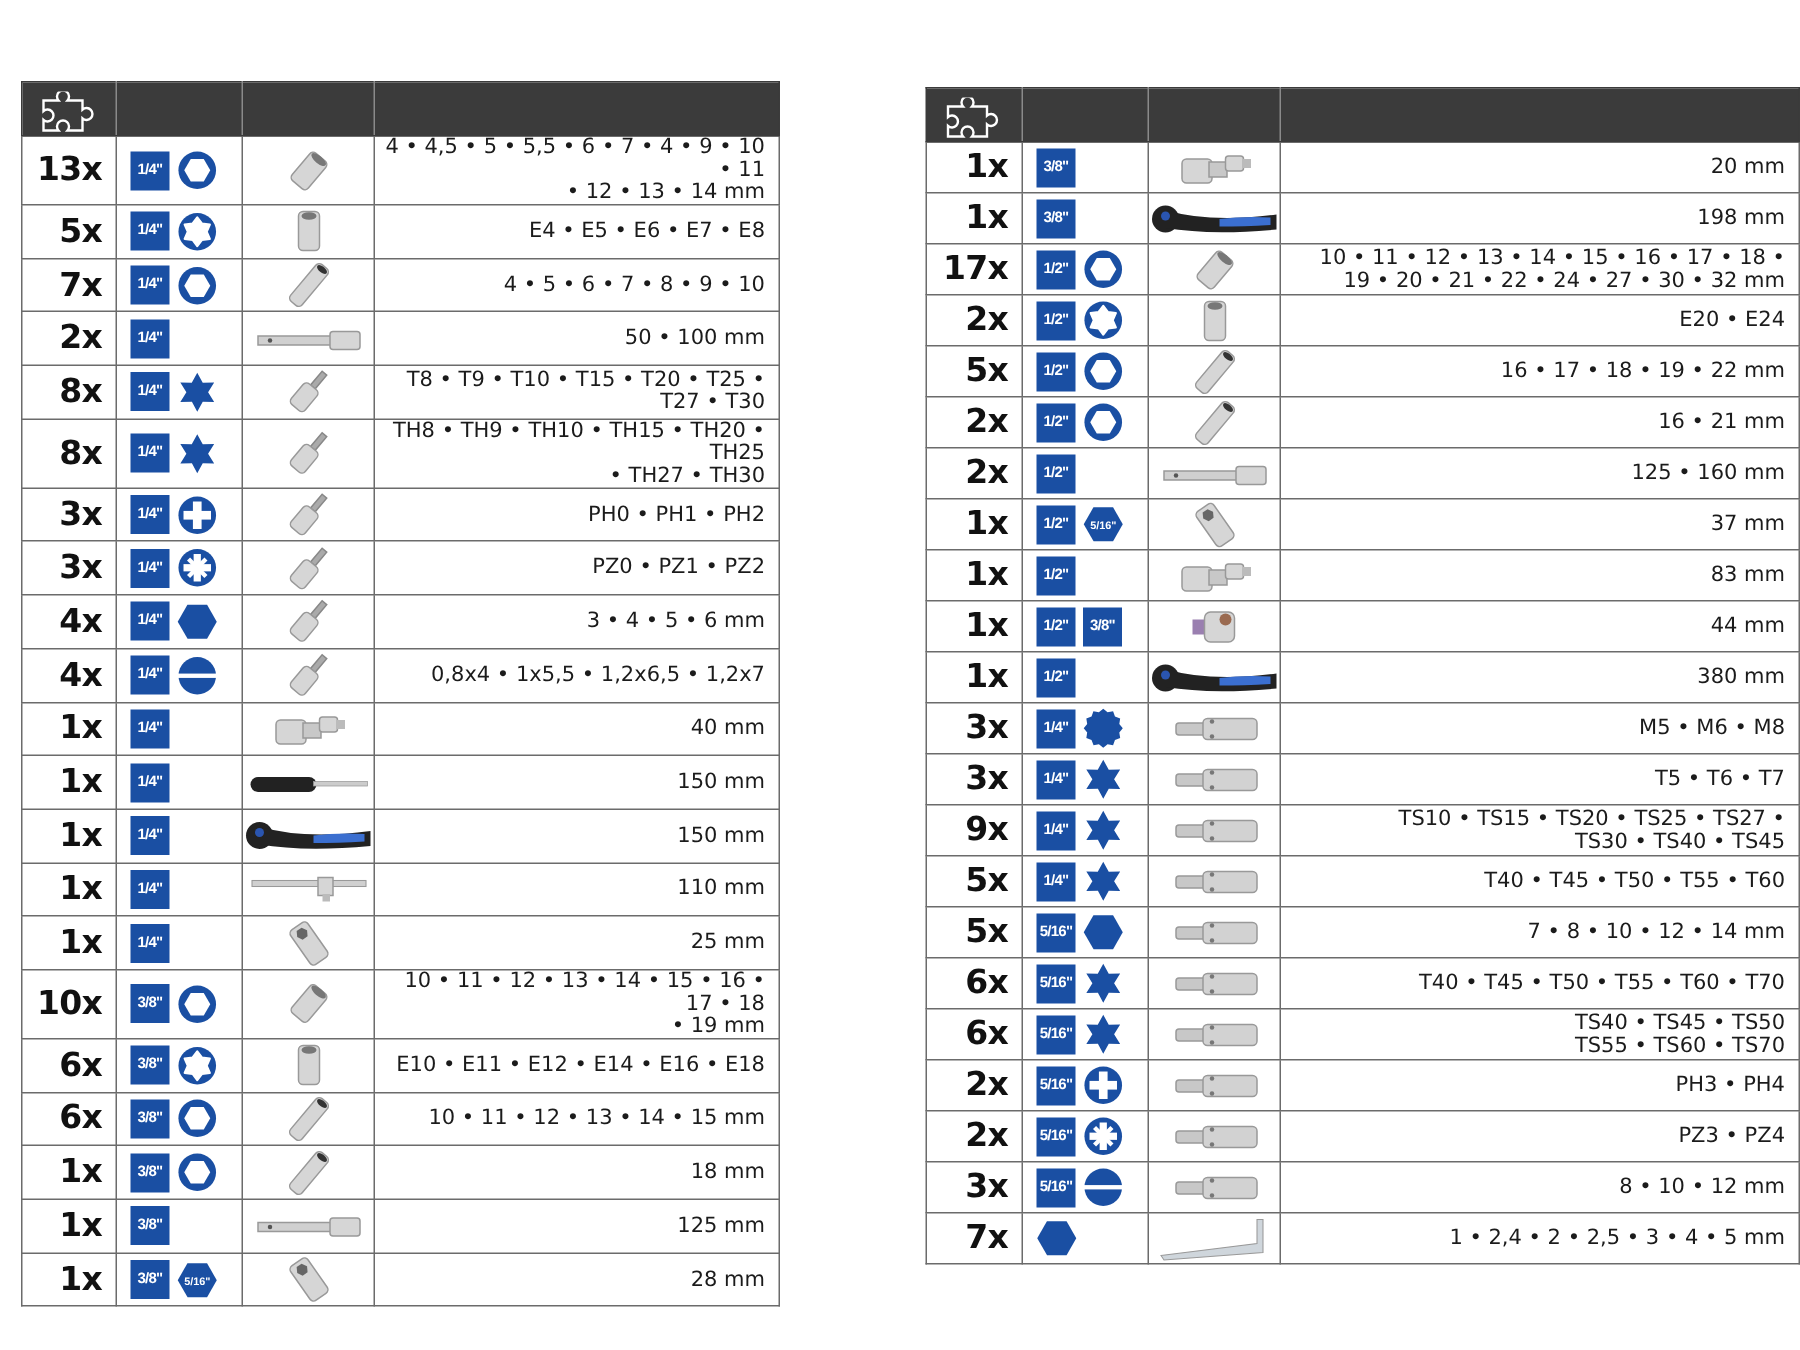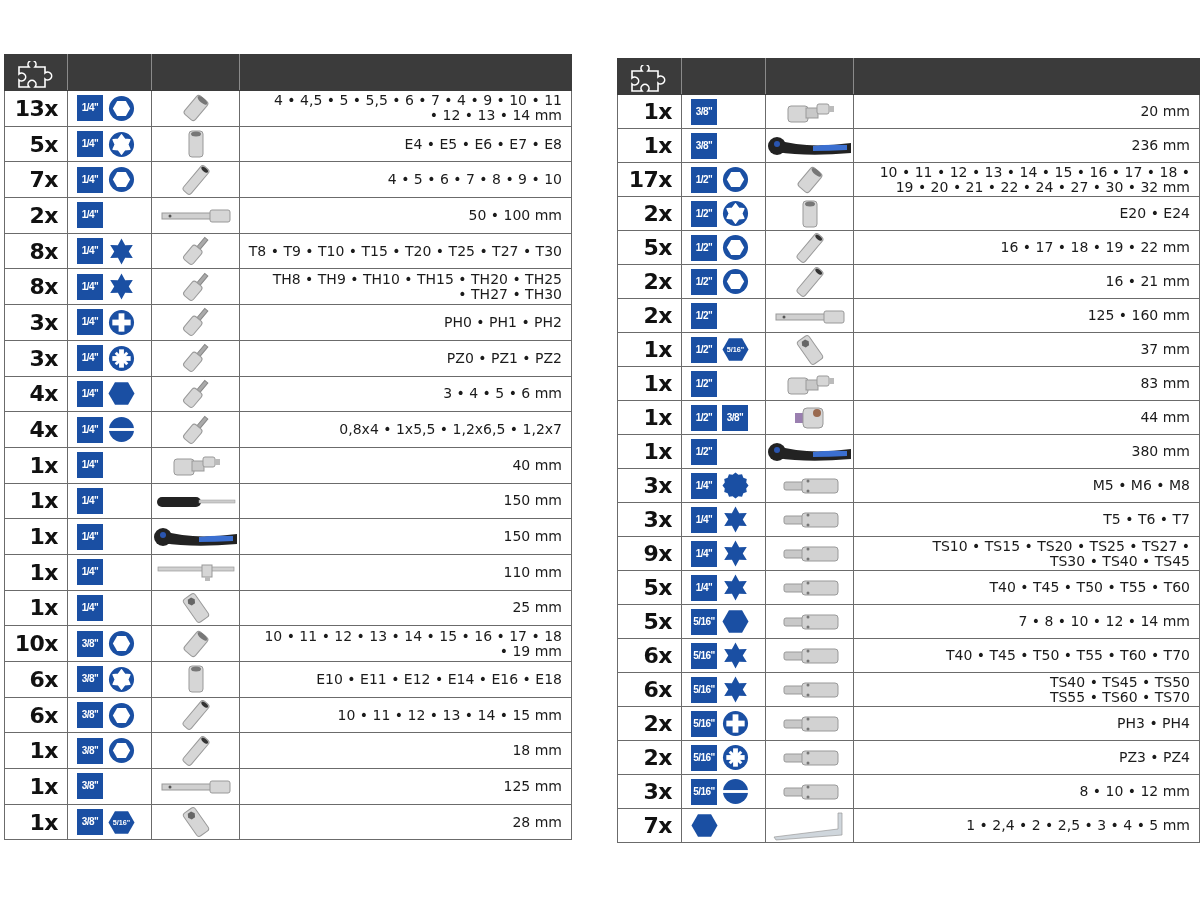--- a/index.html
+++ b/index.html
@@ -1,21 +1,21 @@
 <!DOCTYPE html>
 <html><head>
 <meta charset="utf-8">
 <style>
   html,body{margin:0;padding:0;background:#fff;}
   body{width:1200px;height:900px;position:relative;overflow:hidden;font-family:"DejaVu Sans",sans-serif;color:#111;}
   .tbl{position:absolute;border-collapse:collapse;table-layout:fixed;background:#fff;}
   .tbl td{border:1.5px solid #6b6b6b;padding:0;vertical-align:middle;}
   .tbl thead td{background:#3b3b3b;border-color:#3b3b3b;border-right:1.5px solid #8a8a8a;}
   .tbl thead td:last-child{border-right-color:#3b3b3b;}
-  #left{left:4px;top:54px;width:568px;}
+  #left{left:14px;top:54px;width:506px;}
   #right{left:617px;top:58px;width:583px;}
   #left thead tr{height:36px;}
   #right thead tr{height:36px;}
   #left tbody tr{height:35.7px;}
   #right tbody tr{height:34px;}
   .qty{text-align:right;padding-right:9px !important;font-family:"DejaVu Sans",sans-serif;font-weight:bold;font-size:22px;letter-spacing:-0.5px;}
   .spec{white-space:nowrap;padding-left:9px !important;}
   .spec>*{vertical-align:middle;}
   .drive{display:inline-block;background:#1a4fa3;color:#fff;font-weight:bold;font-family:"Liberation Sans",sans-serif;font-size:10px;letter-spacing:-0.5px;width:26px;height:26px;line-height:26px;text-align:center;margin-right:5px;}
   .shape{display:inline-block;width:27px;height:27px;}
@@ -398,21 +398,21 @@
       <tr>
         <td class="qty">1x</td>
         <td class="spec"><span class="drive">3/8"</span></td>
         <td class="img"><svg width="86" height="22" viewBox="0 0 86 22">
             <circle cx="10" cy="11" r="9" fill="#222"></circle>
             <path d="M10 5 Q40 14 84 8 L84 18 Q40 22 10 17z" fill="#222"></path>
             <path d="M46 11 Q62 9 80 10 L80 15 Q62 16 46 16z" fill="#3b6fd0"></path>
             <circle cx="10" cy="9" r="3" fill="#2a55b0"></circle>
           </svg></td>
         <td class="size">
-          <span>236 mm</span>
+          <span>198 mm</span>
         </td>
       </tr>
       <tr>
         <td class="qty">17x</td>
         <td class="spec"><span class="drive">1/2"</span><span class="shape"><svg viewBox="0 0 28 28">
               <circle cx="14" cy="14" r="13" fill="#1a4fa3"></circle>
               <polygon points="23.0,14.0 18.5,21.8 9.5,21.8 5.0,14.0 9.5,6.2 18.5,6.2" fill="#fff"></polygon>
             </svg></span></td>
         <td class="img"><svg width="34" height="30" viewBox="0 0 34 30">
             <g transform="rotate(40 17 15)">

